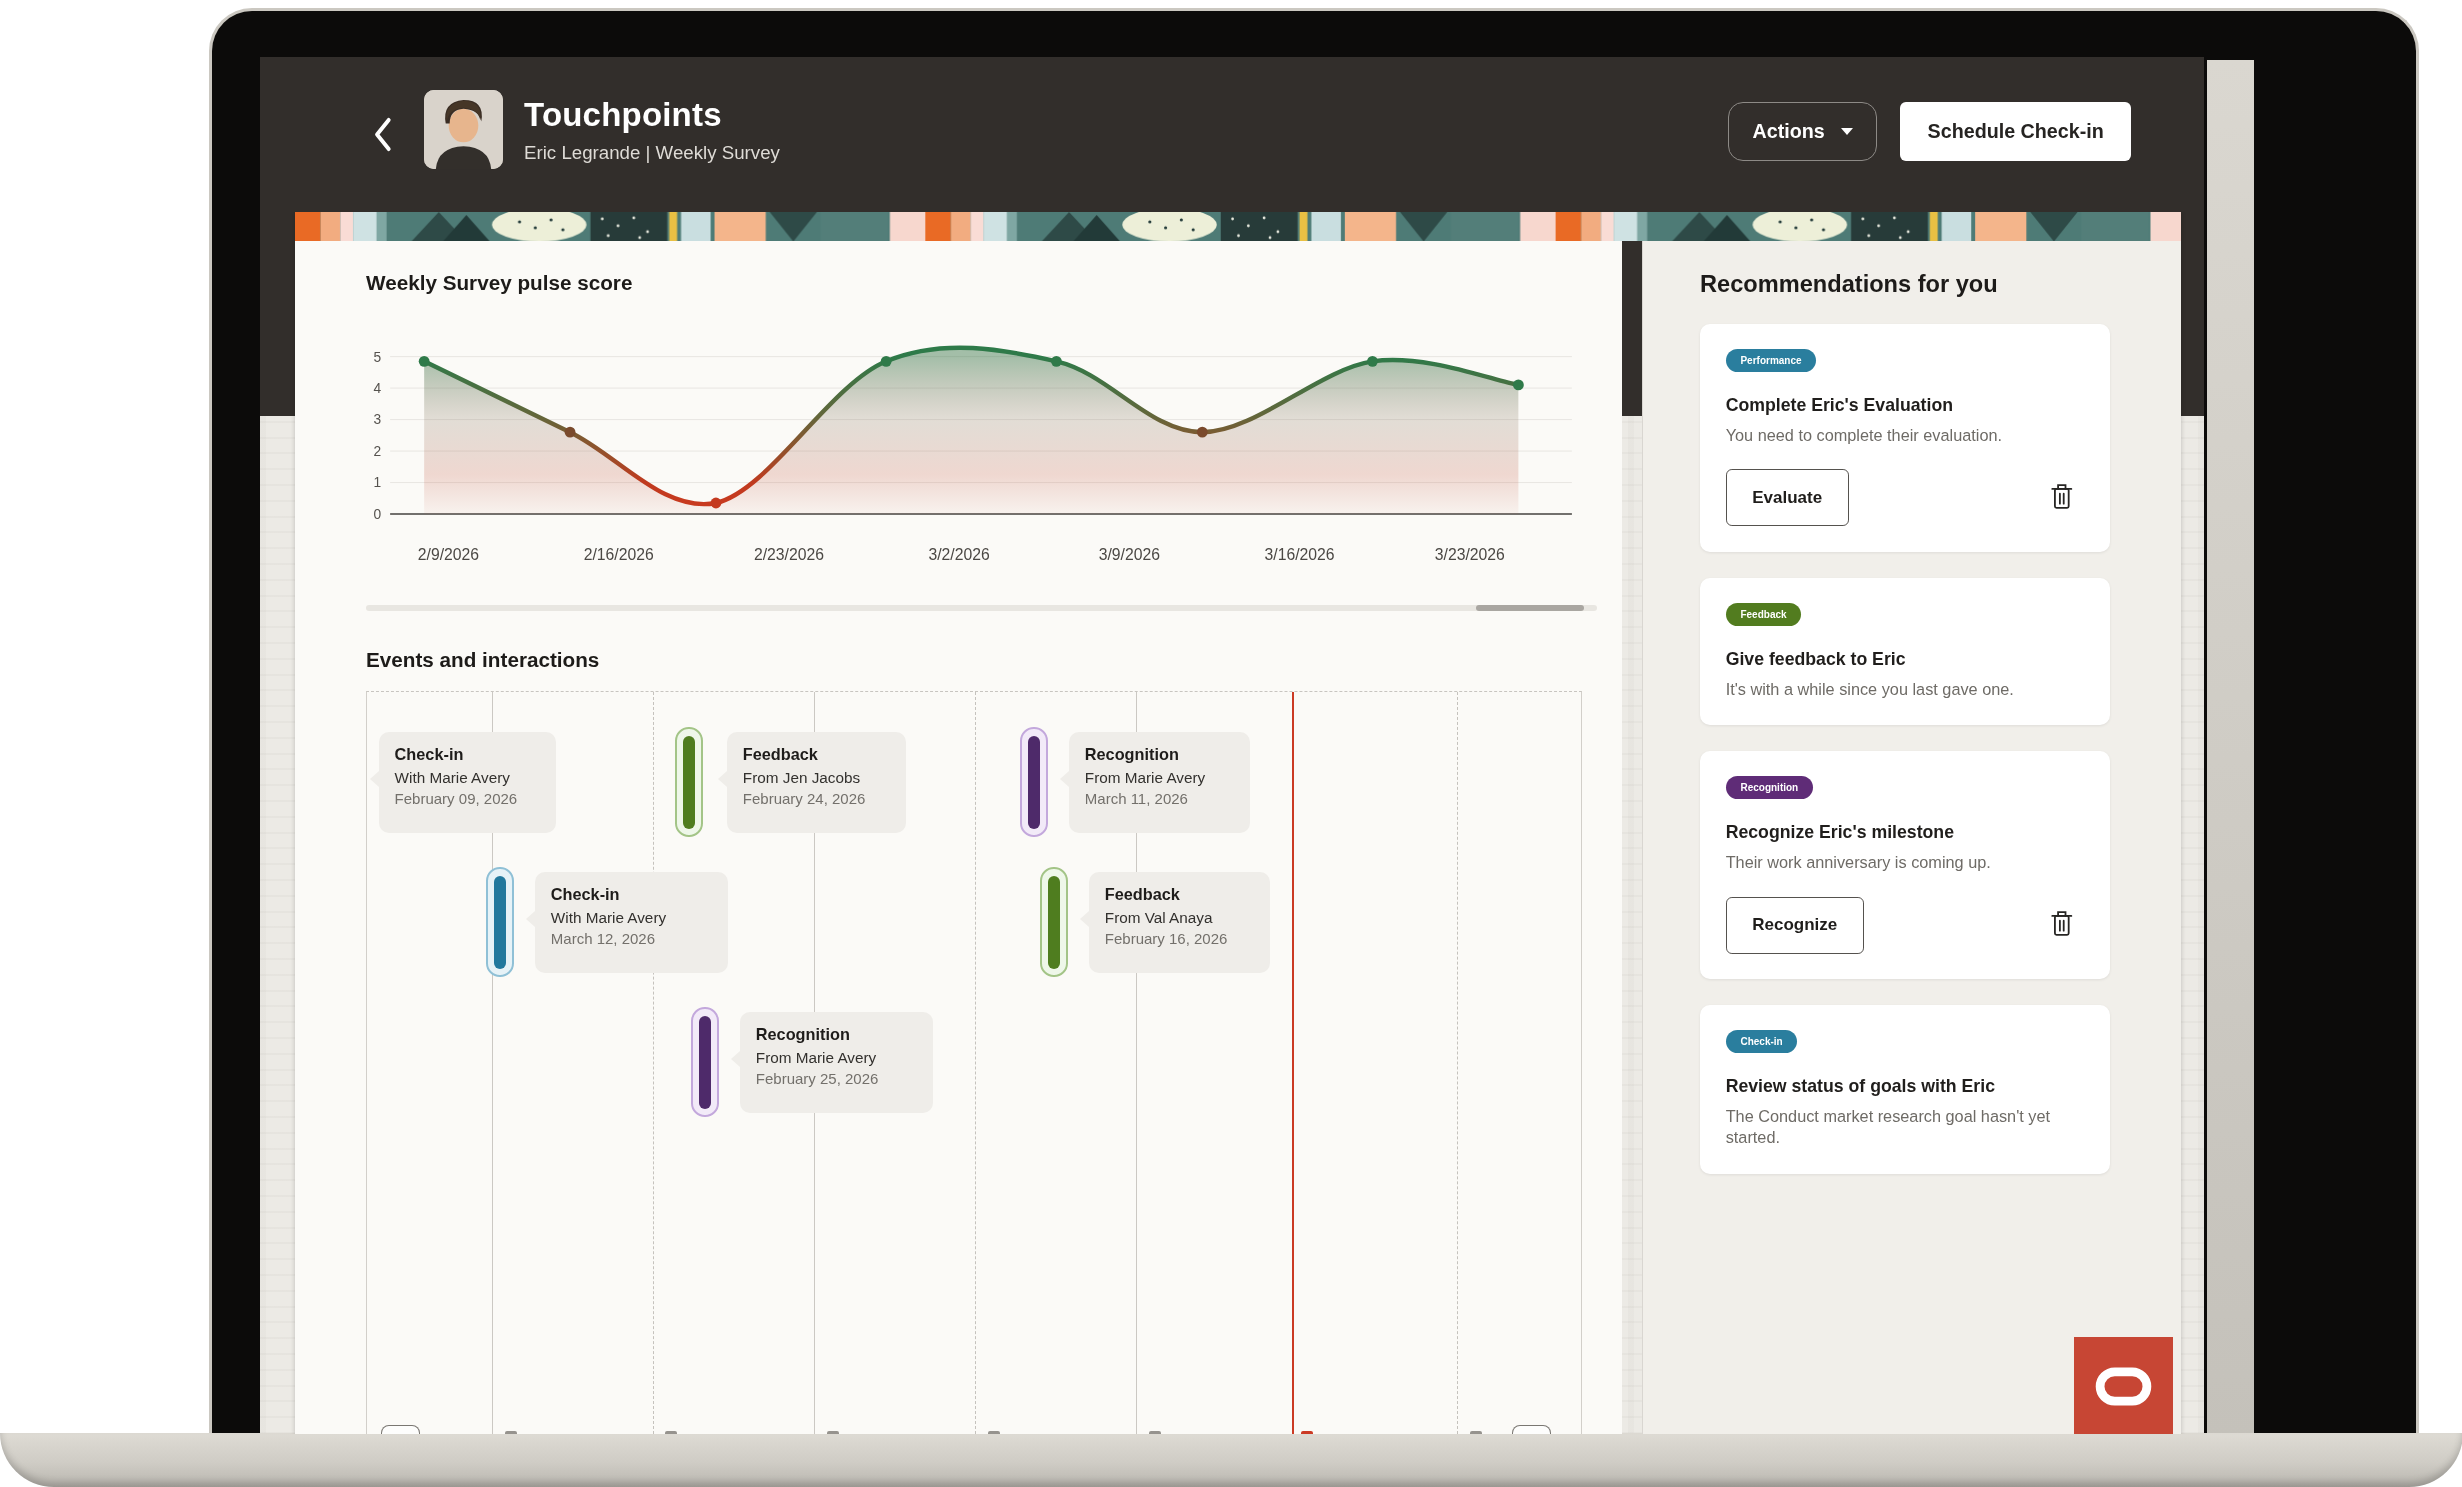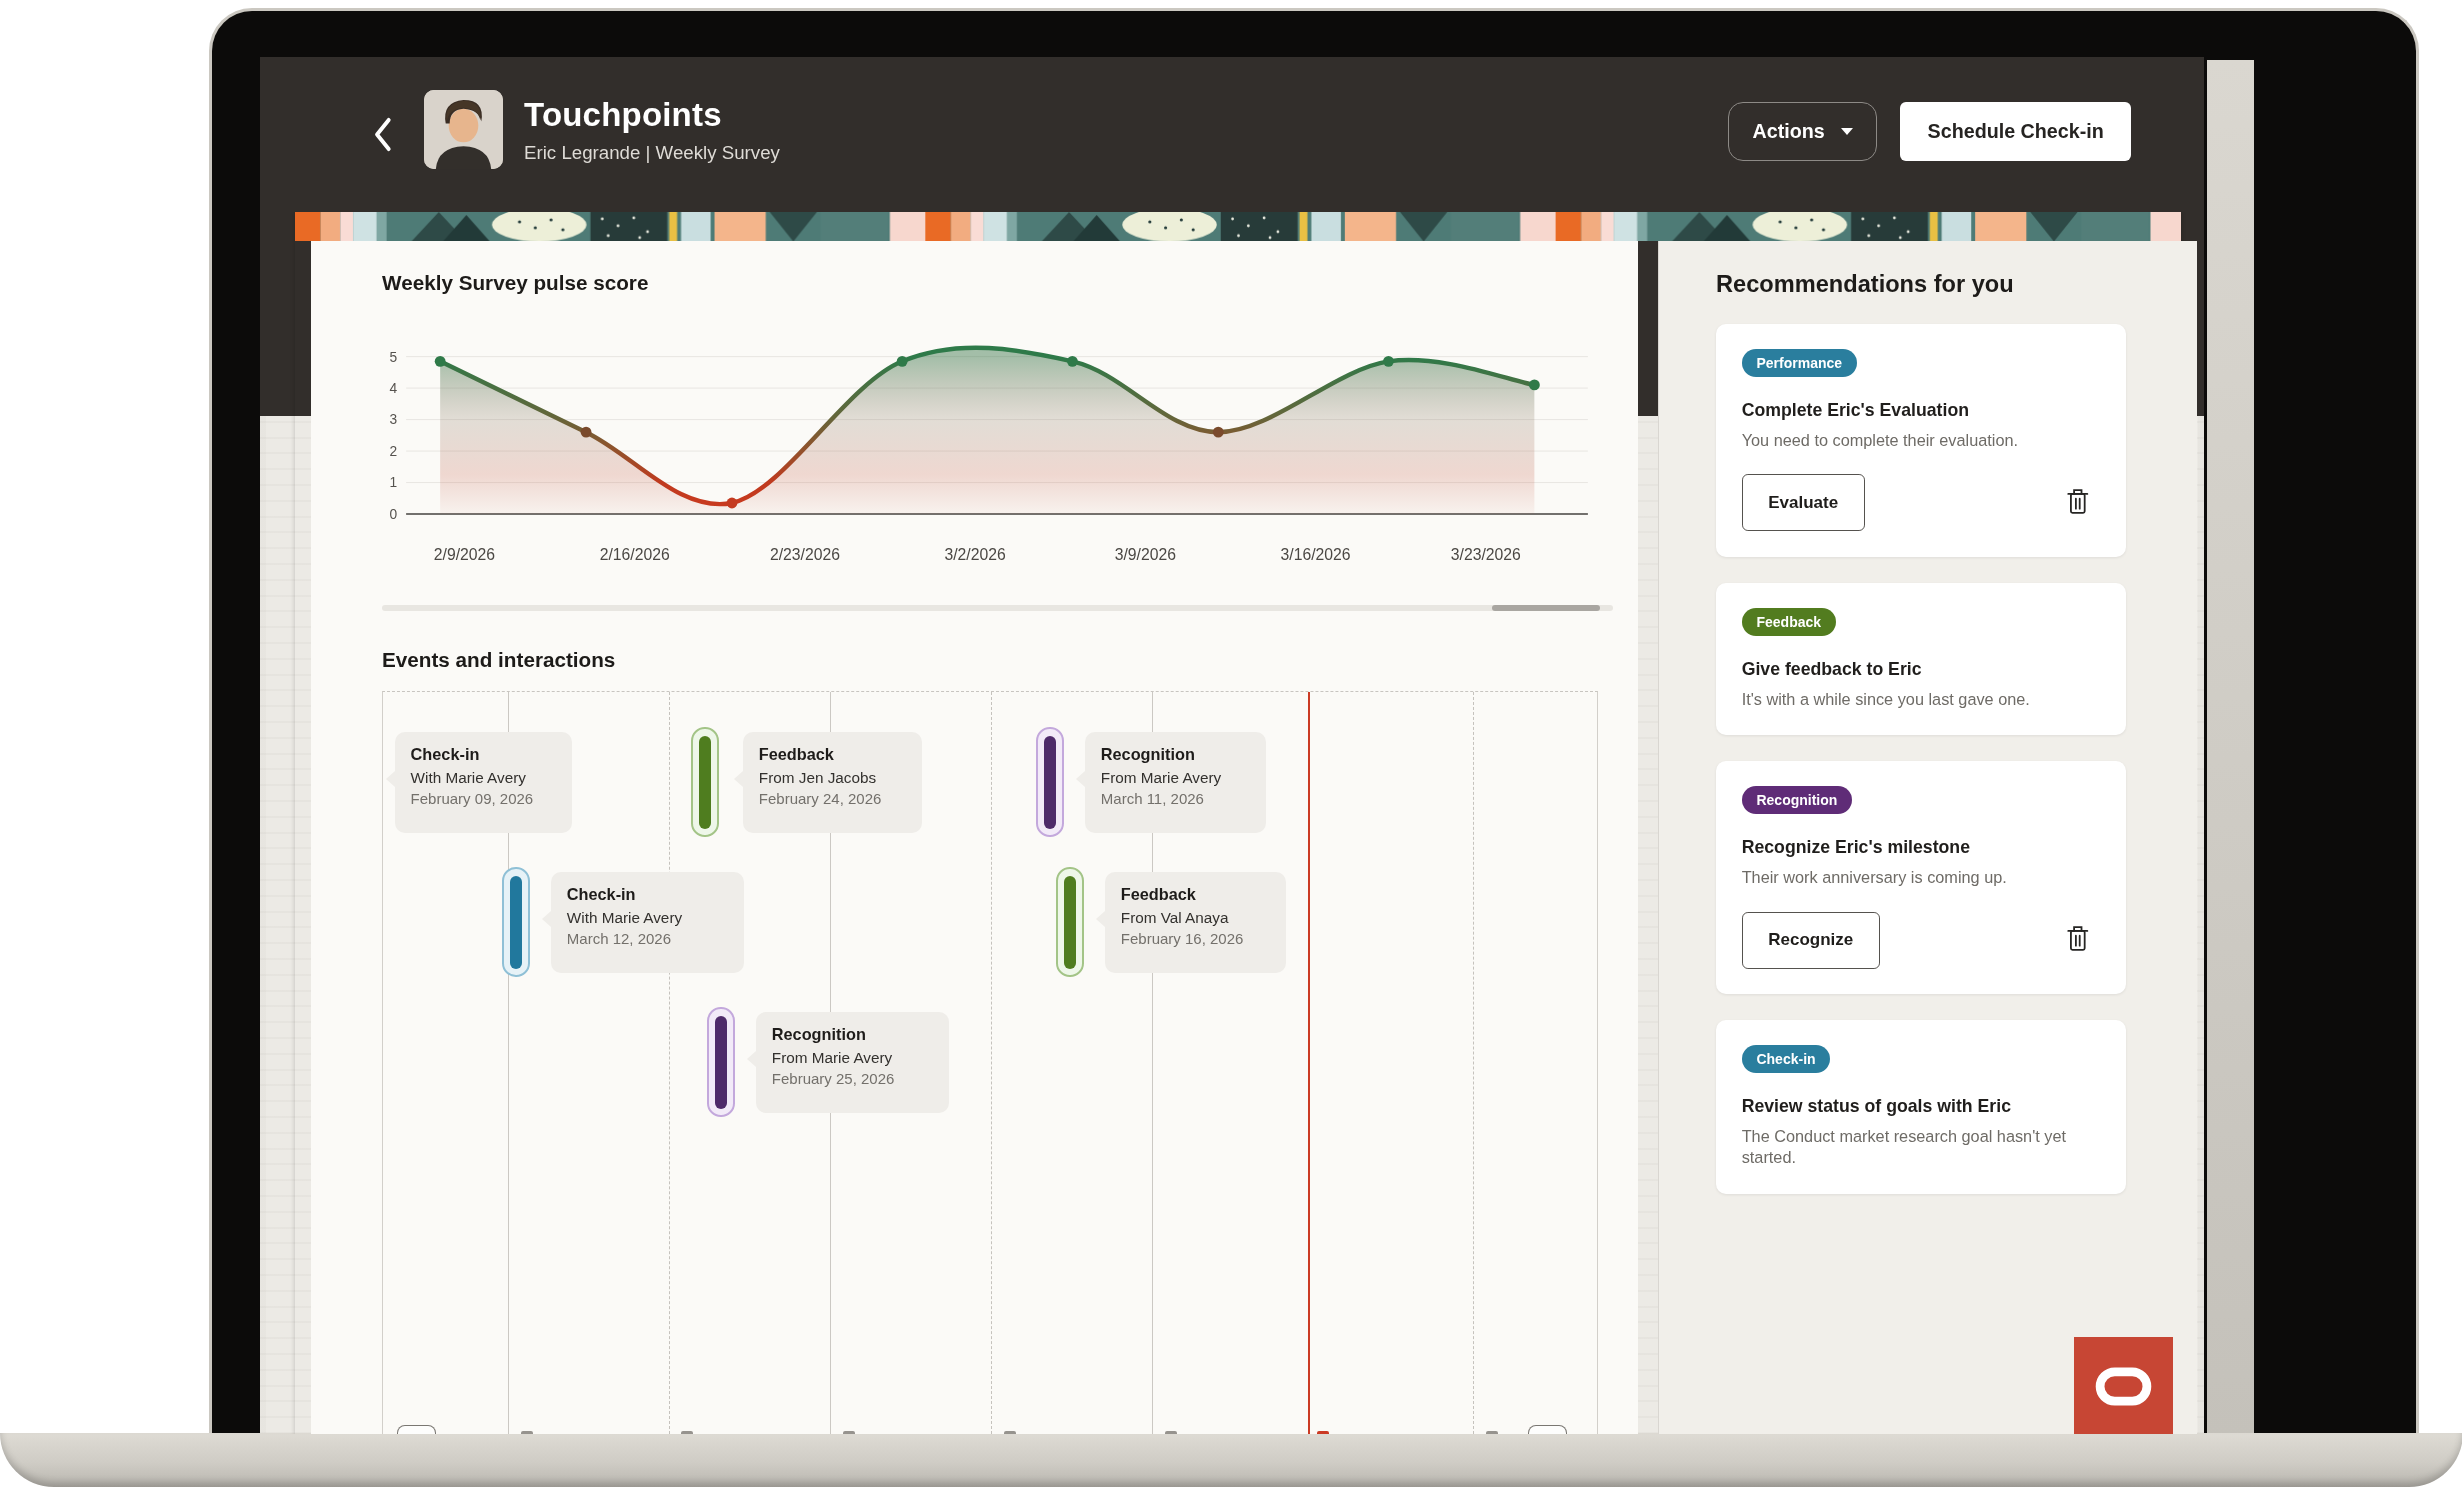--- a/index.html
+++ b/index.html
@@ -30,21 +30,21 @@
   .actions-btn{position:absolute;left:1468px;top:45px;height:59px;padding:0 23.6px;background:transparent;
     border:1px solid #8d8a86;border-radius:15px;color:#fff;font-size:19.7px;font-weight:bold;
     display:flex;align-items:center;gap:15.8px;cursor:pointer;font-family:inherit;}
   .caret-down{width:0;height:0;border-left:6.9px solid transparent;border-right:6.9px solid transparent;border-top:7.9px solid #fff;display:inline-block;}
   .schedule-btn{position:absolute;left:1640px;top:45px;height:59px;padding:0 27.6px;background:#ffffff;border:none;
     border-radius:5.9px;color:#262422;font-size:19.7px;font-weight:bold;cursor:pointer;font-family:inherit;}
 
   
   .panel{position:absolute;left:35px;top:155px;width:1886px;height:1222px;z-index:4;box-shadow:0 1px 4.9px rgba(0,0,0,.2);}
   .banner{display:block;width:1886px;height:29.6px;}
-  .panel-body{position:absolute;left:16px;top:29.6px;width:1886px;height:1193px;display:flex;}
+  .panel-body{position:absolute;left:0;top:29.6px;width:1886px;height:1193px;display:flex;}
   .main{position:relative;width:1342px;height:1193px;background:#fbfaf7;box-sizing:border-box;}
   .sidebar{position:relative;width:545px;height:1193px;background:#f1efea;border-left:1px solid #d9d6d1;box-sizing:border-box;margin-left:20px;}
 
   
   .chart-title{position:absolute;left:71px;top:29.6px;font-size:20.7px;font-weight:bold;color:#1d1b19;}
   .chart-wrap{position:absolute;left:71px;top:91px;width:1231px;height:246px;}
   .chart-scrollbar{position:absolute;left:71px;top:364px;width:1231px;height:5.9px;background:#e8e6e1;border-radius:3px;}
   .chart-scroll-thumb{position:absolute;left:1110px;top:0;width:108px;height:5.9px;background:#a9a6a1;border-radius:3px;cursor:pointer;}
 
   
@@ -66,21 +66,21 @@
   .ev-type{font-size:16.3px;font-weight:bold;color:#1e1c1a;}
   .ev-line2{font-size:15.3px;color:#33312e;margin-top:4.9px;}
   .ev-date{font-size:15px;color:#73706b;margin-top:3px;}
   .tl-btn-stub{position:absolute;bottom:-1px;width:39px;height:10.8px;background:#fdfdfc;border:1px solid #7a7772;border-bottom:none;border-radius:7.9px 7.9px 0 0;box-sizing:border-box;cursor:pointer;}
   .tick-stub{position:absolute;bottom:0;width:11.8px;height:3.9px;border-radius:2px 2px 0 0;background:#96938e;}
   .tick-stub.red{background:#cb3a24;}
 
   
   .reco-title{margin:29.6px 0 0 57px;font-size:23.6px;font-weight:bold;color:#1d1b19;}
   .reco-card{width:410px;margin:25.6px 0 0 57px;background:#ffffff;border-radius:9.9px;padding:25.6px;box-sizing:border-box;box-shadow:0 1px 3px rgba(0,0,0,.08);}
-  .badge{display:inline-block;padding:5.9px 14.8px;border-radius:984px;color:#fff;font-size:14px;font-weight:bold;}
+  .badge{display:inline-block;padding:5.9px 14.8px;border-radius:984px;color:#fff;font-size:10px;font-weight:bold;}
   .reco-card h3{margin:22.7px 0 0 0;font-size:17.7px;font-weight:bold;color:#201e1c;}
   .reco-card p{margin:8.9px 0 0 0;font-size:16.3px;color:#6e6b66;line-height:1.3;}
   .reco-actions{margin-top:23.6px;display:flex;align-items:center;justify-content:space-between;}
   .reco-btn{padding:0 25.6px;height:57px;background:#fff;border:1px solid #55524e;border-radius:5.9px;
     font-size:17px;font-weight:bold;color:#1f1d1b;cursor:pointer;font-family:inherit;}
   .trash-btn{background:none;border:none;cursor:pointer;padding:3.9px;margin-right:5.9px;}
 
   .oracle-badge{position:absolute;left:1814px;top:1280px;width:99px;height:99px;background:#c74634;z-index:8;
     display:flex;align-items:center;justify-content:center;}
 </style>

